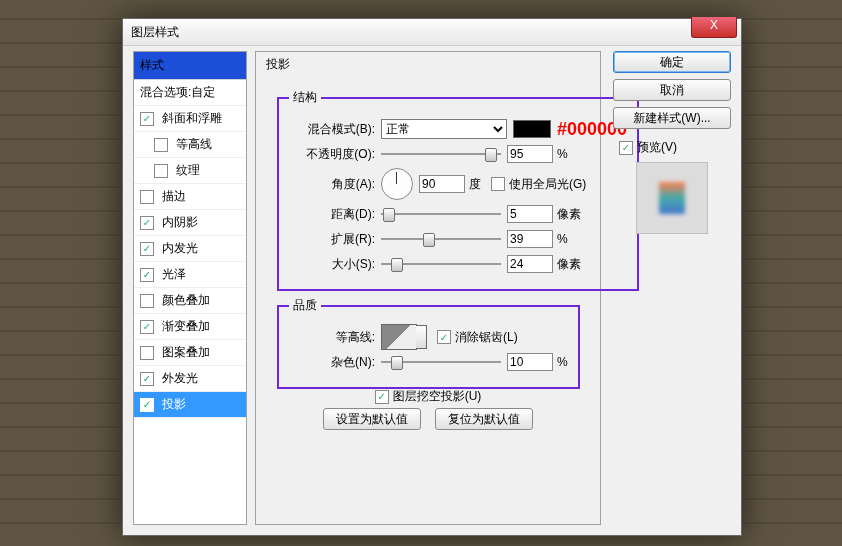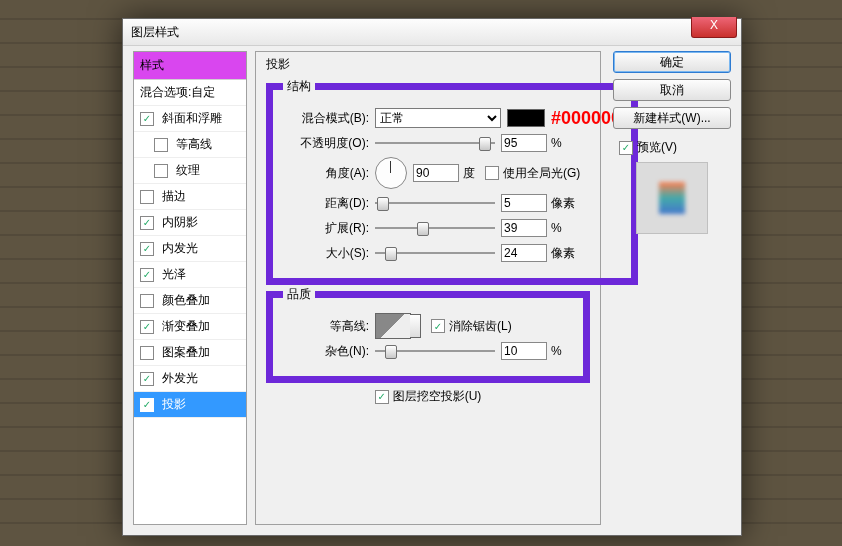--- a/index.html
+++ b/index.html
@@ -9,30 +9,30 @@
     repeating-linear-gradient(0deg,#5a4f3a 0 22px,#4e4432 22px 24px),
     repeating-linear-gradient(90deg,rgba(0,0,0,.15)0 60px,rgba(0,0,0,0)60px 140px);
     filter:contrast(.9);}
   .window{position:absolute;left:122px;top:18px;width:618px;height:516px;background:#f0f0f0;border:1px solid #6a6a6a;box-shadow:0 0 30px rgba(0,0,0,.6);}
   .titlebar{height:26px;background:linear-gradient(#fdfdfd,#e8e8e8);border-bottom:1px solid #cfcfcf;position:relative;}
   .titlebar .title{position:absolute;left:8px;top:5px;}
   .close-btn{position:absolute;right:4px;top:-2px;width:44px;height:20px;background:linear-gradient(#e67,#c9302c);border:1px solid #8b1a1a;border-top:none;border-radius:0 0 3px 3px;color:#fff;text-align:center;line-height:17px;font-size:12px;font-family:Arial;cursor:pointer;}
   .content{position:absolute;top:32px;left:10px;right:10px;bottom:10px;}
   
   .stylelist{position:absolute;left:0;top:0;width:112px;bottom:0;border:1px solid #a0a0a0;background:#fff;}
-  .stylelist .hdr{padding:5px 6px;border-bottom:1px solid #d0d0d0;background:#d946ef;}
+  .stylelist .hdr{padding:5px 6px;border-bottom:1px solid #d0d0d0;background:#1d4ed8;}
   .stylelist .row{padding:4px 6px;border-bottom:1px solid #eee;display:flex;align-items:center;gap:4px;cursor:pointer;}
   .stylelist .row.sel{background:#3399ff;color:#fff;}
   .stylelist .row.indent{padding-left:20px;}
   .stylelist .row .cb{width:12px;height:12px;border:1px solid #888;background:#fff;display:inline-flex;align-items:center;justify-content:center;font-size:10px;color:#2a6;}
   .stylelist .row.sel .cb{border-color:#fff;}
   
   .center{position:absolute;left:122px;top:0;width:344px;bottom:0;border:1px solid #a0a0a0;background:#f0f0f0;}
   .center .ptitle{position:absolute;left:10px;top:4px;}
-  fieldset{border:7px solid #6d28d9;margin:0;padding:8px 10px 10px;position:relative;}
+  fieldset{border:2px solid #6d28d9;margin:11px;padding:8px 10px 10px;position:relative;}
   legend{padding:0 4px;}
   .fs1{position:absolute;left:10px;top:26px;right:10px;}
   .fs2{position:absolute;left:10px;top:234px;right:10px;}
   .frow{display:flex;align-items:center;margin:5px 0;height:20px;}
   .lbl{width:86px;text-align:right;margin-right:6px;}
   select{height:20px;font-size:12px;border:1px solid #7a7a7a;background:#fff;}
   .swatch{width:36px;height:16px;background:#000;border:1px solid #666;margin-left:6px;cursor:pointer;}
   .hex{color:#ff0000;font-weight:bold;margin-left:6px;font-size:18px;}
   .slider{position:relative;width:120px;height:14px;margin-right:6px;}
   .slider:before{content:"";position:absolute;left:0;right:0;top:6px;height:2px;background:#9a9a9a;}
@@ -206,20 +206,24 @@
           <input class="num" value="10" style="">
           <span class="unit">%</span>
         </div>
       </fieldset>
 
       <div class="knockout" style="position:absolute;left:10px;right:10px;top:330px;">
         <span class="cb">✓</span>
         <span>图层挖空投影(U)</span>
       </div>
 
+      <div class="btnrow" style="position:absolute;left:10px;right:10px;top:350px;">
+        <button class="win">设置为默认值</button>
+        <button class="win">复位为默认值</button>
+      </div>
     </div>
 
     <div class="rightcol">
       <button class="win primary">确定</button>
       <button class="win">取消</button>
       <button class="win">新建样式(W)...</button>
       <div class="preview-row">
         <span class="cb">✓</span>
         <span>预览(V)</span>
       </div>

